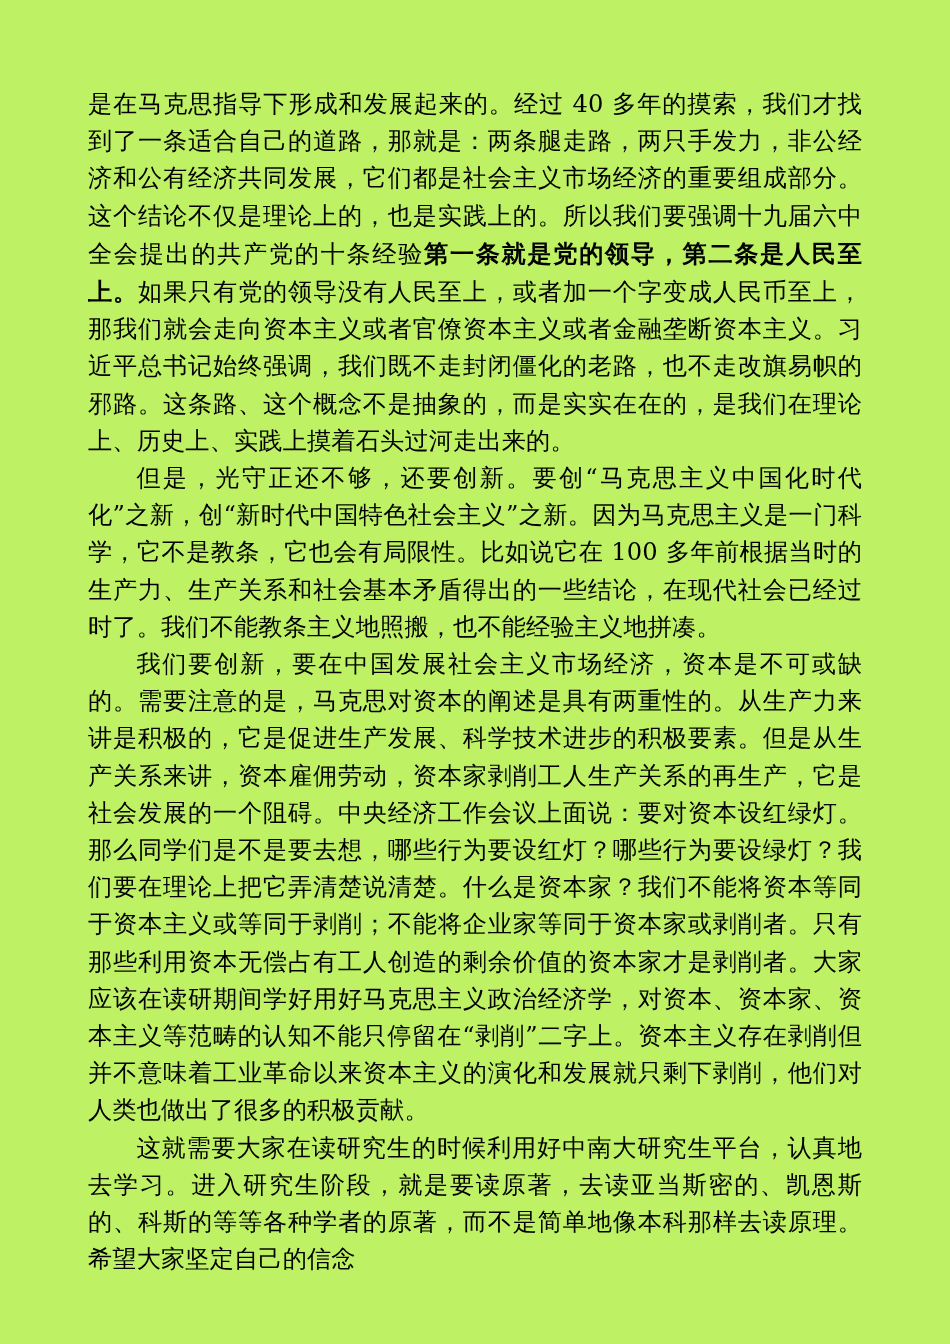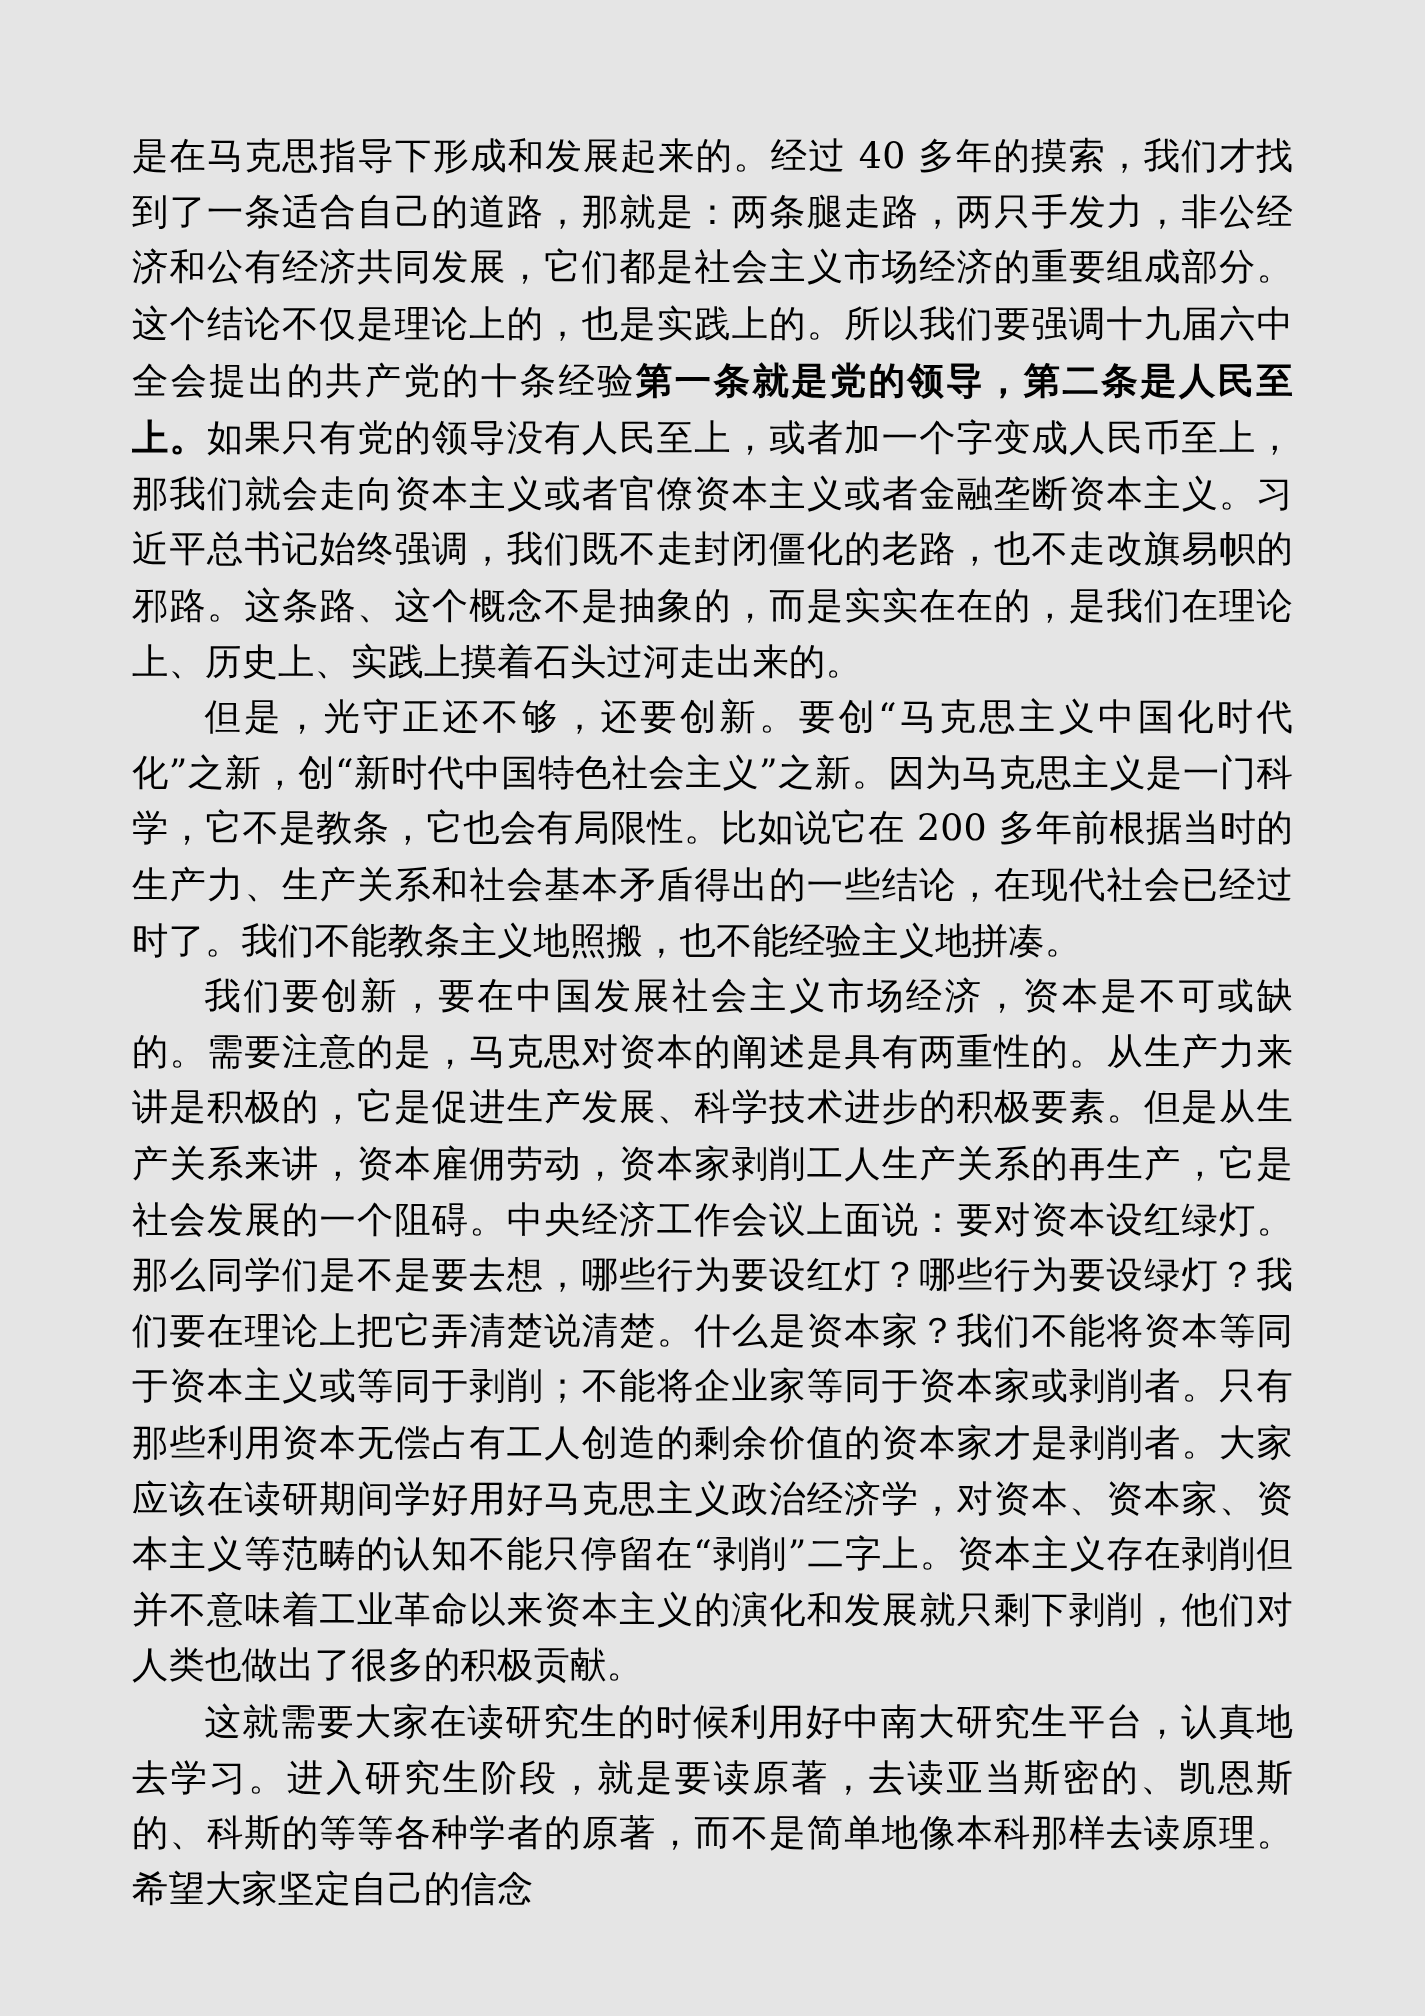--- a/index.html
+++ b/index.html
@@ -7,21 +7,21 @@
     padding: 0;
     background: #ffffff;
   }
   body {
     font-family: "DejaVu Serif", "Liberation Serif", serif;
   }
   .page {
     position: relative;
     width: 950px;
     height: 1344px;
-    background: #e5e5e5;
+    background: #bef264;
     overflow: hidden;
     box-sizing: border-box;
   }
   .text-body {
     position: absolute;
     left: 88px;
     top: 86px;
     width: 774px;
     color: #000000;
     font-size: 24.2px;
@@ -50,17 +50,17 @@
   .text-body {
     -webkit-font-smoothing: antialiased;
   }
 </style>
 </head>
 <body>
 
 <div class="page">
   <div class="text-body" id="text-body">
       <p class="para"><span>是在马克思指导下形成和发展起来的。经过 40 多年的摸索，我们才找到了一条适合自己的道路，那就是：两条腿走路，两只手发力，非公经济和公有经济共同发展，它们都是社会主义市场经济的重要组成部分。这个结论不仅是理论上的，也是实践上的。所以我们要强调十九届六中全会提出的共产党的十条经验</span><span class="bold-emph">第一条就是党的领导，第二条是人民至上。</span><span>如果只有党的领导没有人民至上，或者加一个字变成人民币至上，那我们就会走向资本主义或者官僚资本主义或者金融垄断资本主义。习近平总书记始终强调，我们既不走封闭僵化的老路，也不走改旗易帜的邪路。这条路、这个概念不是抽象的，而是实实在在的，是我们在理论上、历史上、实践上摸着石头过河走出来的。</span></p>
-      <p class="para indent"><span>但是，光守正还不够，还要创新。要创“马克思主义中国化时代化”之新，创“新时代中国特色社会主义”之新。因为马克思主义是一门科学，它不是教条，它也会有局限性。比如说它在 200 多年前根据当时的生产力、生产关系和社会基本矛盾得出的一些结论，在现代社会已经过时了。我们不能教条主义地照搬，也不能经验主义地拼凑。</span></p>
+      <p class="para indent"><span>但是，光守正还不够，还要创新。要创“马克思主义中国化时代化”之新，创“新时代中国特色社会主义”之新。因为马克思主义是一门科学，它不是教条，它也会有局限性。比如说它在 100 多年前根据当时的生产力、生产关系和社会基本矛盾得出的一些结论，在现代社会已经过时了。我们不能教条主义地照搬，也不能经验主义地拼凑。</span></p>
       <p class="para indent"><span>我们要创新，要在中国发展社会主义市场经济，资本是不可或缺的。需要注意的是，马克思对资本的阐述是具有两重性的。从生产力来讲是积极的，它是促进生产发展、科学技术进步的积极要素。但是从生产关系来讲，资本雇佣劳动，资本家剥削工人生产关系的再生产，它是社会发展的一个阻碍。中央经济工作会议上面说：要对资本设红绿灯。那么同学们是不是要去想，哪些行为要设红灯？哪些行为要设绿灯？我们要在理论上把它弄清楚说清楚。什么是资本家？我们不能将资本等同于资本主义或等同于剥削；不能将企业家等同于资本家或剥削者。只有那些利用资本无偿占有工人创造的剩余价值的资本家才是剥削者。大家应该在读研期间学好用好马克思主义政治经济学，对资本、资本家、资本主义等范畴的认知不能只停留在“剥削”二字上。资本主义存在剥削但并不意味着工业革命以来资本主义的演化和发展就只剩下剥削，他们对人类也做出了很多的积极贡献。</span></p>
       <p class="para indent"><span>这就需要大家在读研究生的时候利用好中南大研究生平台，认真地去学习。进入研究生阶段，就是要读原著，去读亚当斯密的、凯恩斯的、科斯的等等各种学者的原著，而不是简单地像本科那样去读原理。希望大家坚定自己的信念</span></p>
     </div>
 </div>
 
 </body></html>

